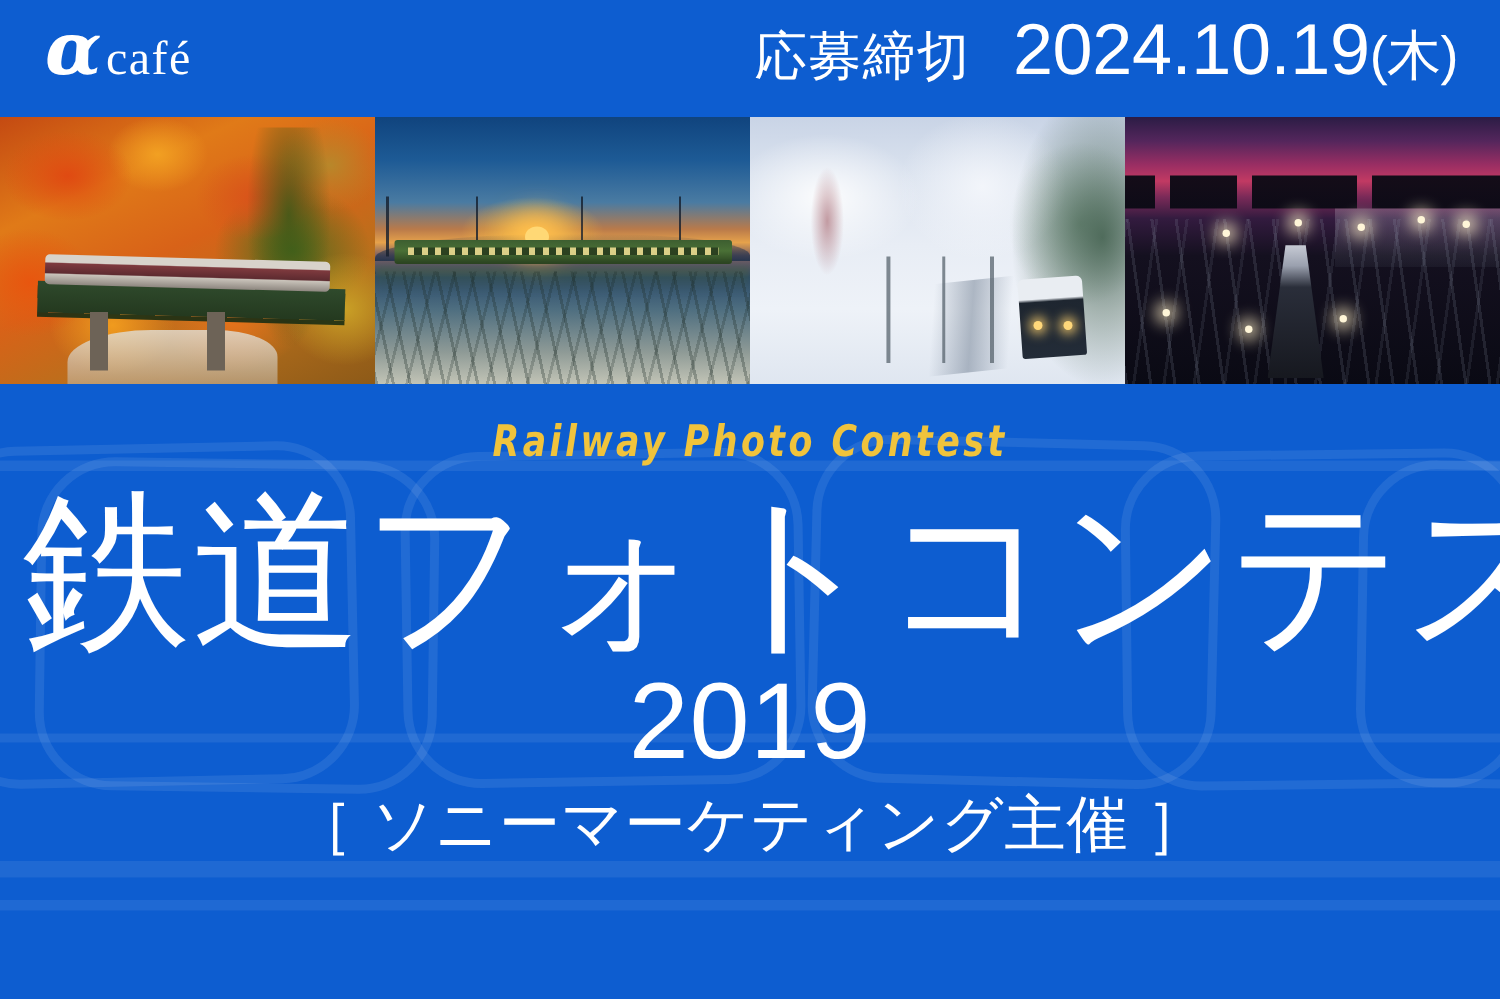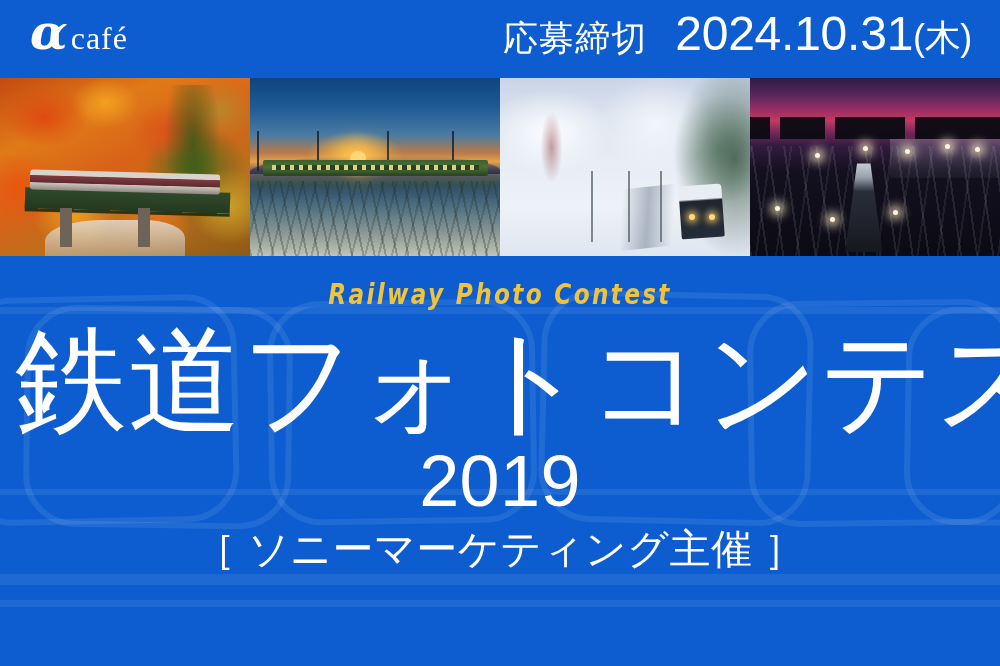--- a/index.html
+++ b/index.html
@@ -428,21 +428,21 @@
     <div class="band" style="top:600px;height:7px;"></div>
   </div>
 
   <div class="header">
     <div class="logo">
       <span class="logo-alpha">α</span>
       <span class="logo-word">café</span>
     </div>
     <div class="deadline">
       <span class="deadline-label">応募締切</span>
-      <span class="deadline-date">2024.10.31</span>
+      <span class="deadline-date">2024.10.19</span>
       <span class="deadline-dow">(木)</span>
     </div>
   </div>
 
   <div class="photo-strip">
 
     <div class="photo p1">
       <div class="p1-green-conifer"></div>
       <div class="p1-river"></div>
       <div class="p1-bridge"></div>

